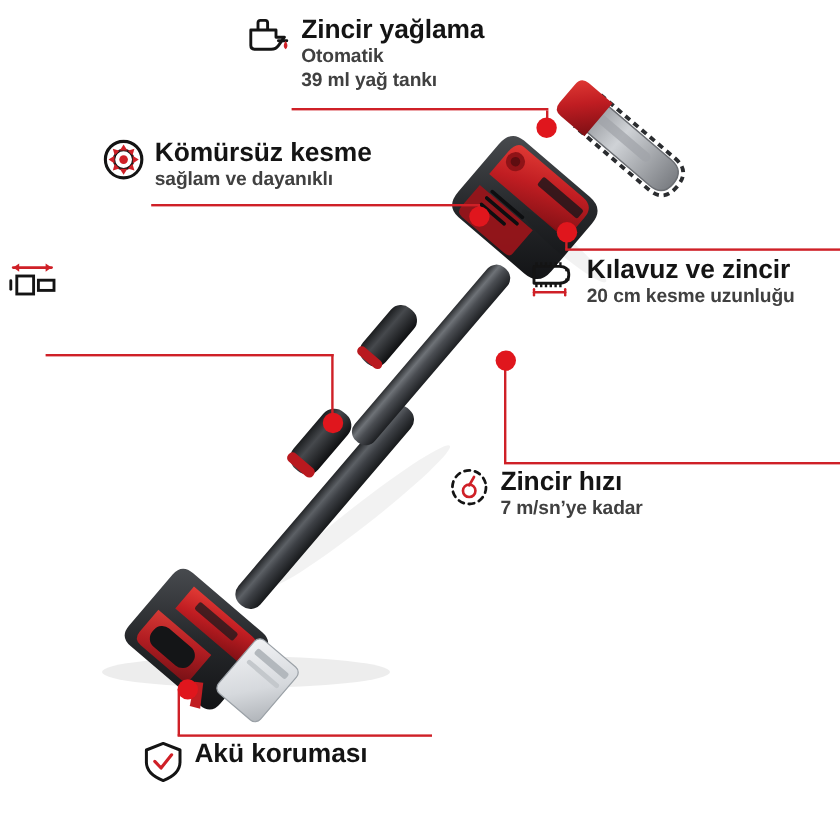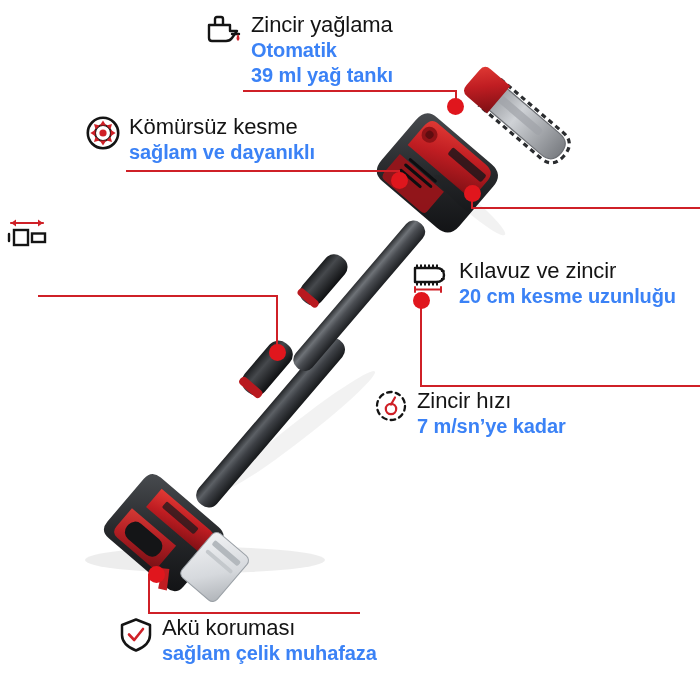--- a/index.html
+++ b/index.html
@@ -15,25 +15,25 @@
   .lead{position:absolute;background:#cf2027;}
   .dot{position:absolute;width:17px;height:17px;border-radius:50%;background:#e0161d;}
   .uline{position:absolute;height:2px;background:#cf2027;}
 
   
   .callout{position:absolute;}
   .co-row{display:flex;align-items:flex-start;}
   .co-icon{flex:0 0 auto;display:block;}
   .co-text{margin-left:9px;}
   .co-title{
-    font-size:22px;font-weight:normal;color:#141414;
+    font-size:22px;font-weight:bold;color:#141414;
     line-height:1.04;letter-spacing:-0.1px;white-space:nowrap;
   }
   .co-sub{
-    font-size:20px;font-weight:bold;color:#3b82f6;
+    font-size:16px;font-weight:bold;color:#404040;
     line-height:1.28;white-space:nowrap;letter-spacing:-0.1px;
   }
   .co-sub-wrap{margin-top:1px;}
 
   
   .product{position:absolute;left:0;top:0;width:700px;height:700px;pointer-events:none;}
 </style>
 </head>
 <body>
 
@@ -224,21 +224,21 @@
         </g>
         <path d="M5 7 L10 3.6 L10 10.4 Z" fill="#cf2027"></path>
         <path d="M37 7 L32 3.6 L32 10.4 Z" fill="#cf2027"></path>
         <rect x="8" y="14" width="14" height="15" fill="none" stroke="#141414" stroke-width="2.4"></rect>
         <rect x="26" y="17.5" width="13" height="8.5" fill="none" stroke="#141414" stroke-width="2.4"></rect>
         <line x1="3" y1="18" x2="3" y2="25" stroke="#141414" stroke-width="2.4" stroke-linecap="round"></line>
       </svg>
     </div>
   </div>
 
-  <div class="callout" style="left:410px;top:214px;margin-top:46px;">
+  <div class="callout" style="left:440px;top:214px;">
     <div class="co-row">
       <svg class="co-icon" width="40" height="34" viewBox="0 0 40 34">
         <path d="M5 8 L26 8 Q34 8 34 15 Q34 22 26 22 L5 22 Z" fill="none" stroke="#141414" stroke-width="2.4" stroke-linejoin="round"></path>
         <g stroke="#141414" stroke-width="2">
           <line x1="7" y1="8" x2="7" y2="4.6"></line>
             <line x1="11" y1="8" x2="11" y2="4.6"></line>
           <line x1="15" y1="8" x2="15" y2="4.6"></line>
             <line x1="19" y1="8" x2="19" y2="4.6"></line>
           <line x1="23" y1="8" x2="23" y2="4.6"></line>
             <line x1="27" y1="8" x2="27" y2="4.6"></line>
@@ -283,20 +283,17 @@
   </div>
 
   <div class="callout" style="left:119px;top:617px;">
     <div class="co-row">
       <svg class="co-icon" width="34" height="36" viewBox="0 0 34 36">
         <path d="M17 2.5 L31 8 L31 18 Q31 28 17 33.5 Q3 28 3 18 L3 8 Z" fill="none" stroke="#141414" stroke-width="2.5" stroke-linejoin="round"></path>
         <path d="M10 17.5 L15.2 23 L24 12" fill="none" stroke="#cf2027" stroke-width="2.6" stroke-linecap="round" stroke-linejoin="round"></path>
       </svg>
       <div class="co-text">
         <div class="co-title">Akü koruması</div>
-        <div class="co-sub-wrap">
-          <div class="co-sub">sağlam çelik muhafaza</div>
-        </div>
       </div>
     </div>
   </div>
 
 </div>
 
 </body></html>

